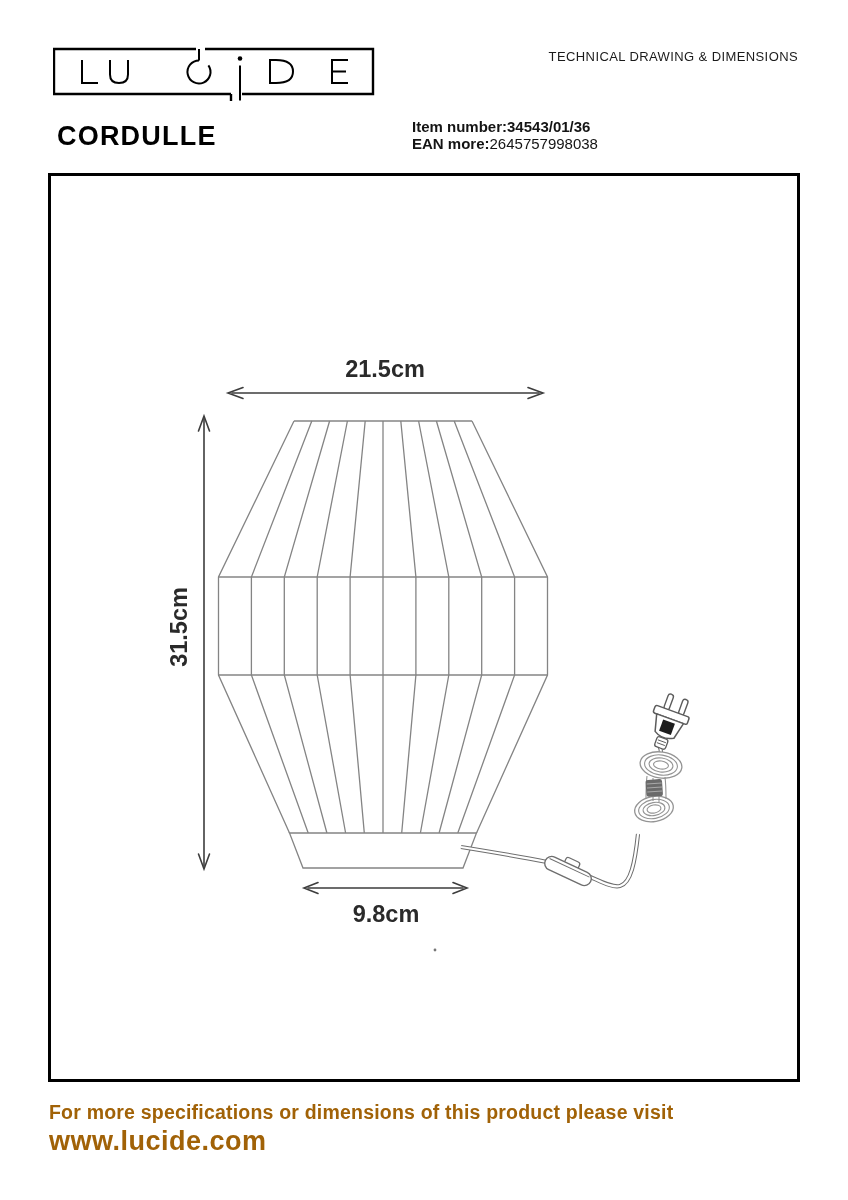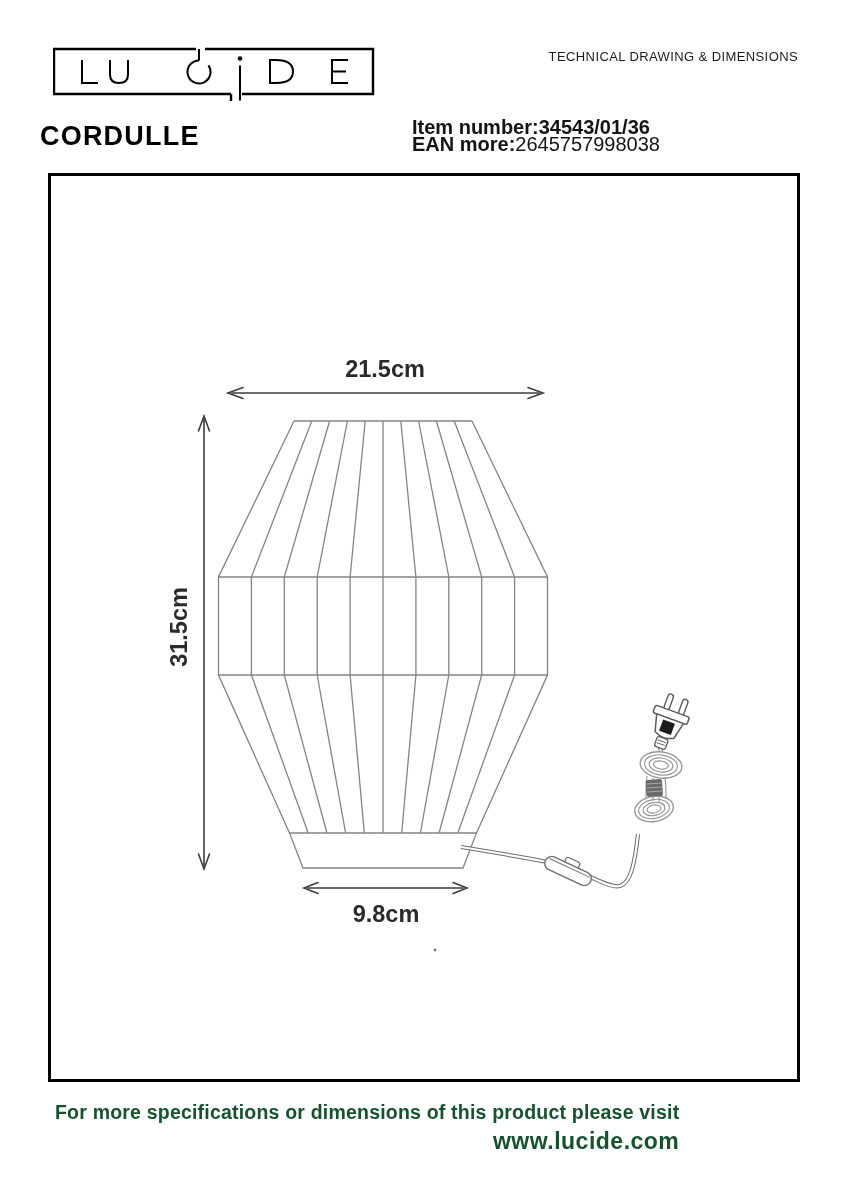--- a/index.html
+++ b/index.html
@@ -1,29 +1,29 @@
 <!DOCTYPE html>
 <html><head>
 <meta charset="utf-8">
 <style>
   html,body{margin:0;padding:0;background:#ffffff;}
   body{width:848px;height:1200px;position:relative;overflow:hidden;
        font-family:"Liberation Sans", sans-serif;color:#111;}
   .abs{position:absolute;}
   #doc-title{top:49px;right:50px;font-size:13px;font-weight:500;
              letter-spacing:.4px;color:#1b1b1b;}
-  #product-name{left:40px;top:121px;font-size:27px;font-weight:700;
+  #product-name{left:57px;top:121px;font-size:27px;font-weight:700;
                 letter-spacing:1.2px;color:#000;}
-  #codes{left:412px;top:119px;font-size:20px;line-height:16.5px;color:#141414;}
+  #codes{left:412px;top:119px;font-size:15px;line-height:16.5px;color:#141414;}
   #codes .lbl{font-weight:700;}
   #codes .val-bold{font-weight:700;}
   #codes .val-reg{font-weight:400;}
-  #footer{left:55px;top:1099px;color:#14532d;text-align:right;}
+  #footer{left:49px;top:1099px;color:#a16207;}
   #footer .f1{font-size:19.5px;font-weight:700;letter-spacing:.2px;line-height:26px;}
-  #footer .f2{font-size:23px;font-weight:700;letter-spacing:.5px;line-height:32px;}
+  #footer .f2{font-size:27px;font-weight:700;letter-spacing:.5px;line-height:32px;}
   svg{display:block;}
   text{font-family:"Liberation Sans", sans-serif;}
 </style>
 </head>
 <body>
 
 <svg class="abs" style="left:53px;top:38px;" width="330" height="70" viewBox="0 0 330 70">
   <title>LUCIDE</title>
   <g stroke="#000" fill="none" stroke-width="2.4">
     <path d="M143,11 H1 V56 H178"></path>

